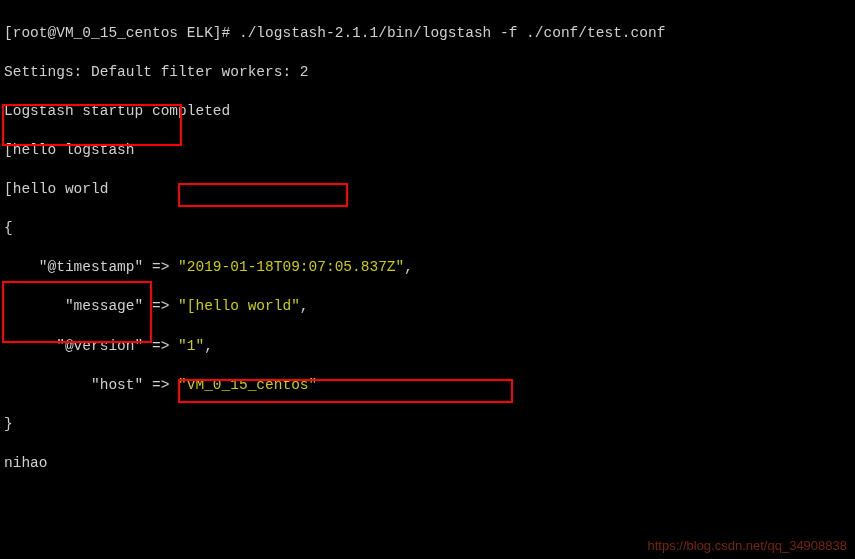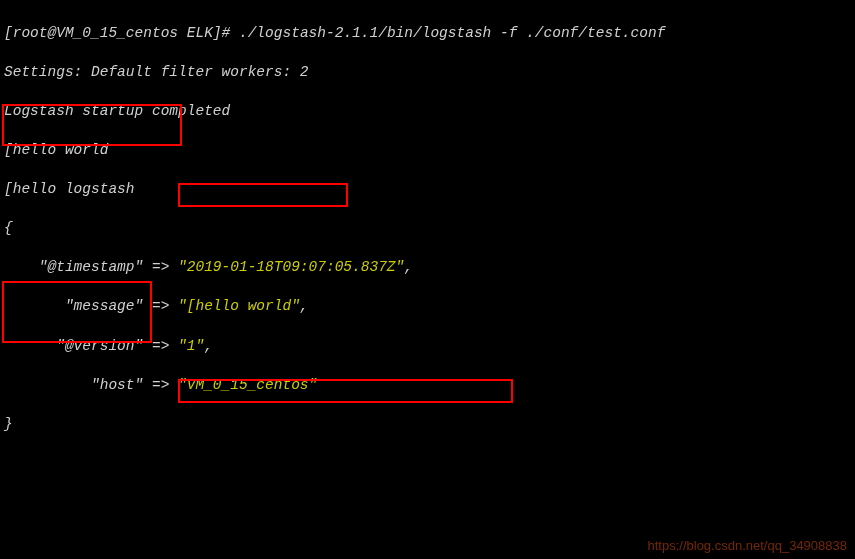--- a/index.html
+++ b/index.html
@@ -18,21 +18,20 @@
       height: 559px;
       overflow: hidden;
       position: relative;
     }
     .terminal {
       white-space: pre;
     }
     .line {
       display: block;
       min-height: 1.35em;
-      font-style: italic;
     }
     .prompt-bracket { color: #d0d0d0; }
     .prompt-hash { color: #d0d0d0; }
     .yellow { color: #cdcd00; }
     .red-box {
       border: 2.5px solid #ff0000;
       display: inline-block;
       position: absolute;
       pointer-events: none;
     }
@@ -46,28 +45,29 @@
       font-family: Arial, sans-serif;
     }
   </style>
 </head>
 <body>
 
 <div class="terminal">
 <span class="line"><span class="prompt-bracket">[</span><span>root</span><span>@</span><span>VM_0_15_centos</span> <span>ELK</span><span class="prompt-bracket">]</span><span class="prompt-hash"># </span><span>./logstash-2.1.1/bin/logstash -f ./conf/test.conf</span></span>
 <span class="line">Settings: Default filter workers: 2</span>
 <span class="line">Logstash startup completed</span>
+<span class="line">[hello logstash</span>
 <span class="line">[hello world</span>
-<span class="line">[hello logstash</span>
 <span class="line">{</span>
 <span class="line"><span>    "@timestamp" =&gt; </span><span class="yellow">"2019-01-18T09:07:05.837Z"</span><span>,</span></span>
 <span class="line"><span>       "message" =&gt; </span><span class="yellow">"[hello world"</span><span>,</span></span>
 <span class="line"><span>      "@version" =&gt; </span><span class="yellow">"1"</span><span>,</span></span>
 <span class="line"><span>          "host" =&gt; </span><span class="yellow">"VM_0_15_centos"</span></span>
 <span class="line">}</span>
+<span class="line">nihao</span>
 
 
 
 
 
 
 
 
 
 

